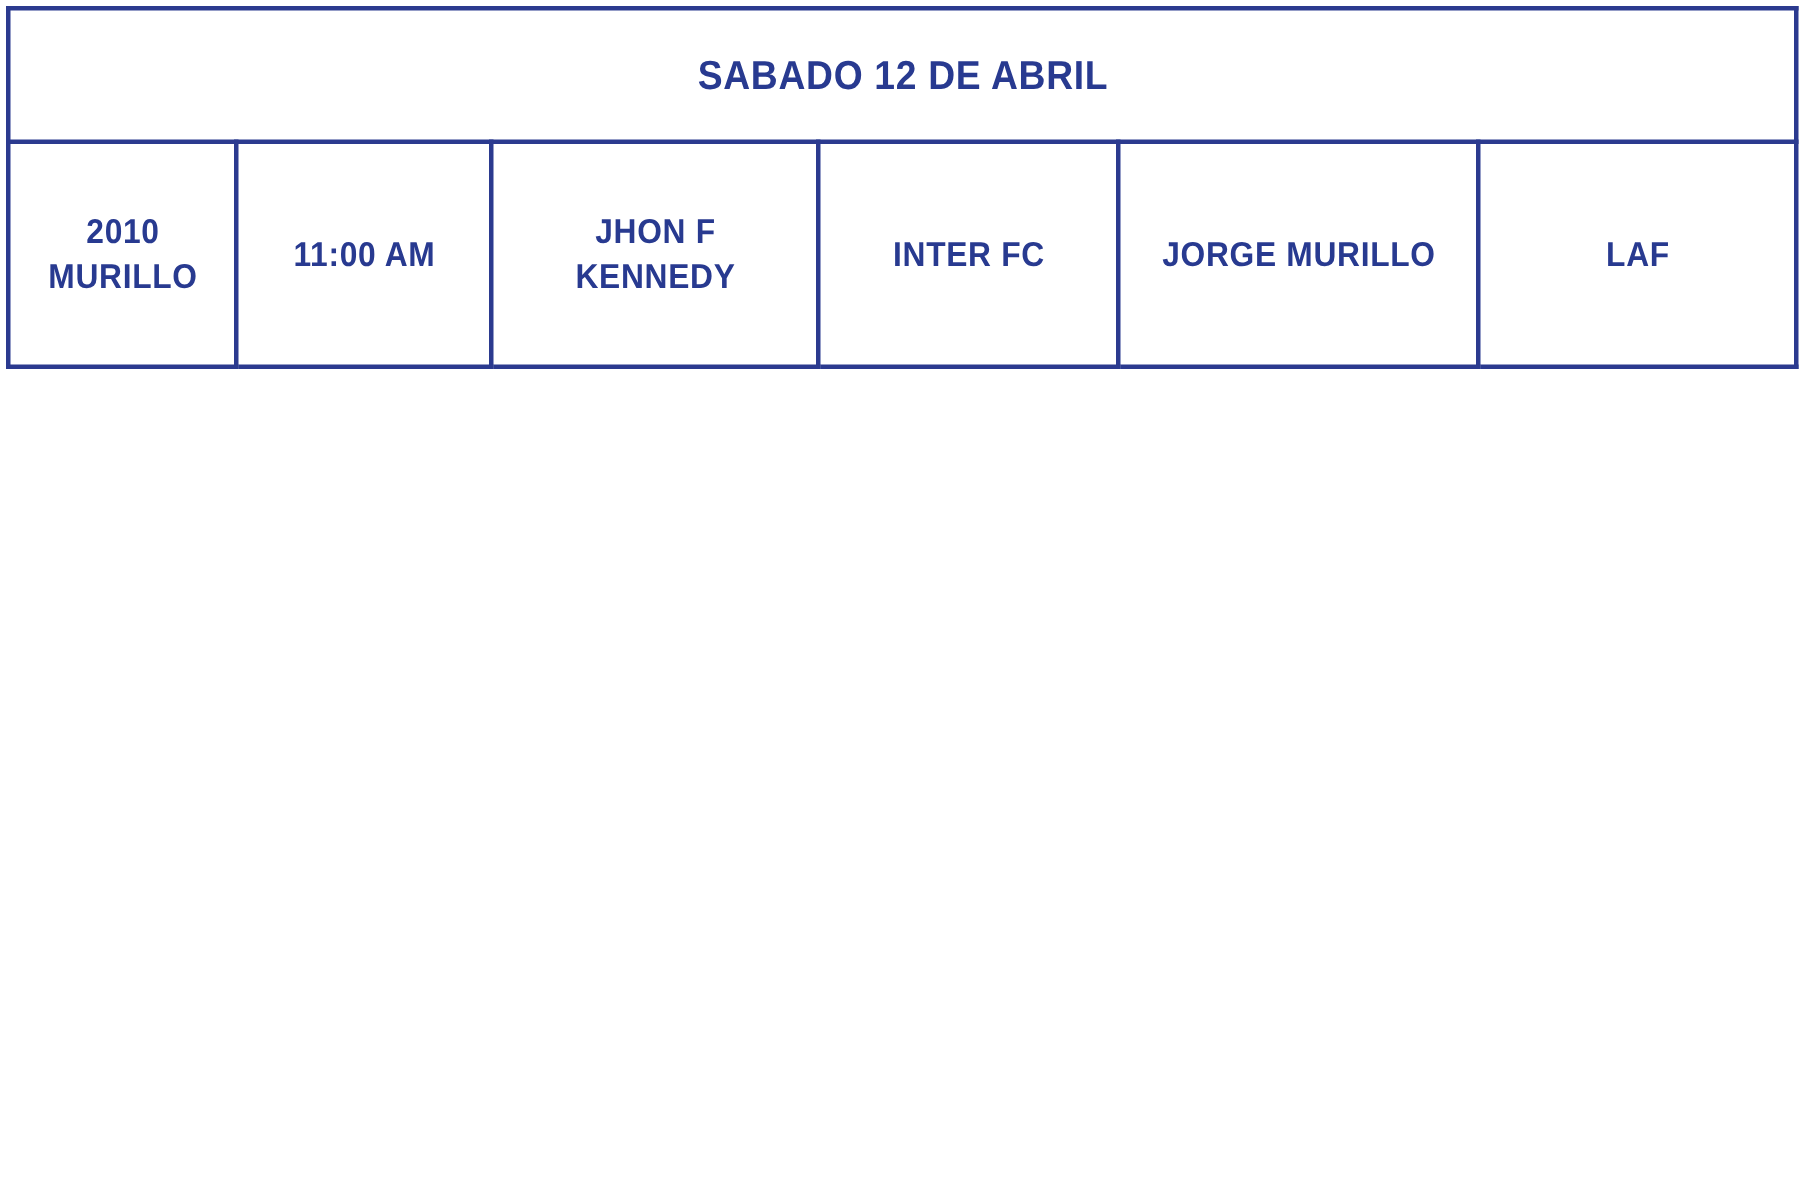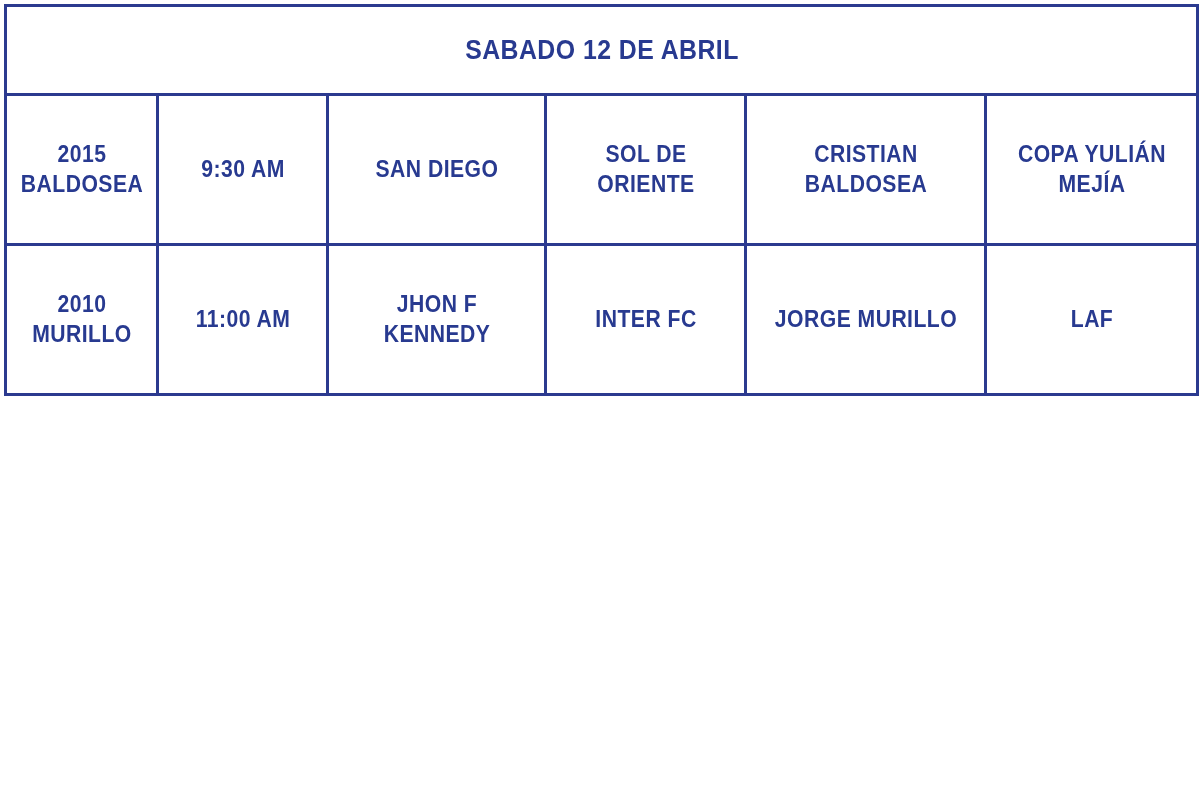--- a/index.html
+++ b/index.html
@@ -65,28 +65,20 @@
       <col class="c-home">
       <col class="c-away">
       <col class="c-coach">
       <col class="c-tourney">
     </colgroup>
     <tbody>
       <tr>
         <td class="title-cell" colspan="6">SABADO 12 DE ABRIL</td>
       </tr>
 
-      <tr>
-        <td class="row-cell">2015 BALDOSEA</td>
-        <td class="row-cell">9:30 AM</td>
-        <td class="row-cell">SAN DIEGO</td>
-        <td class="row-cell">SOL DE ORIENTE</td>
-        <td class="row-cell">CRISTIAN BALDOSEA</td>
-        <td class="row-cell">COPA YULIÁN MEJÍA</td>
-      </tr>
 
 
 
 
       <tr>
         <td class="row-cell">2010 MURILLO</td>
         <td class="row-cell">11:00 AM</td>
         <td class="row-cell">JHON F KENNEDY</td>
         <td class="row-cell">INTER FC</td>
         <td class="row-cell">JORGE MURILLO</td>

